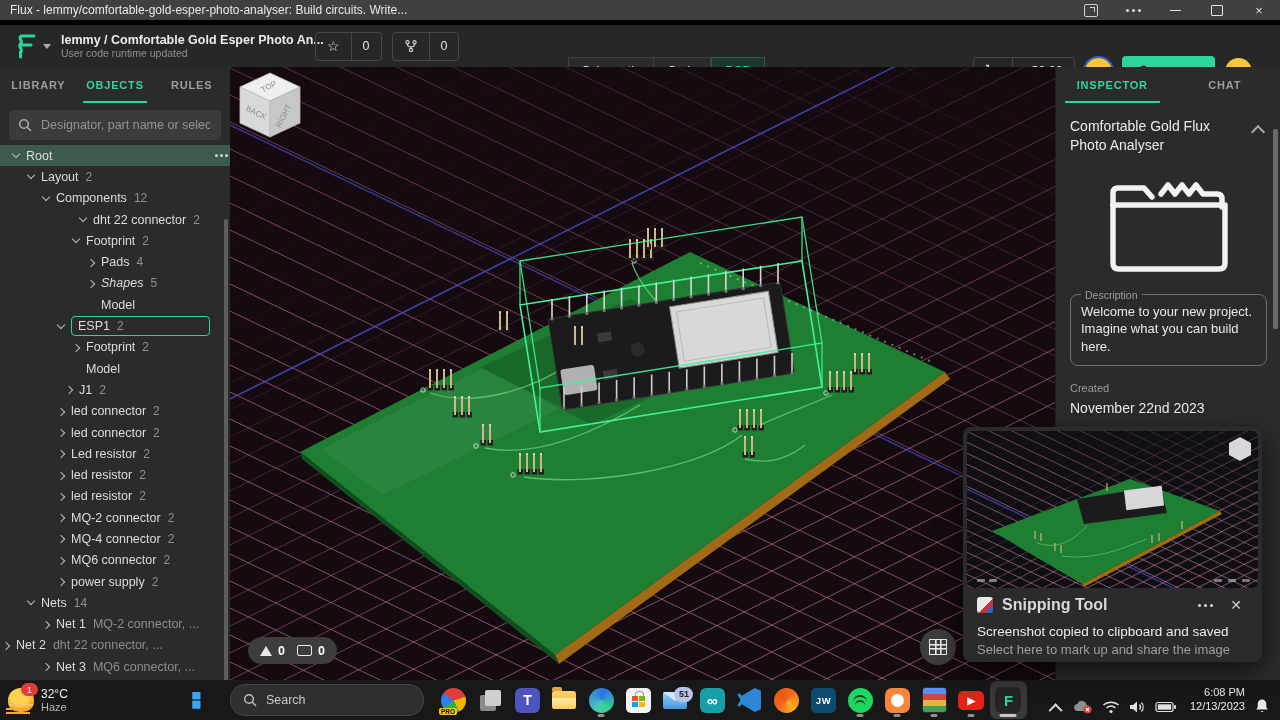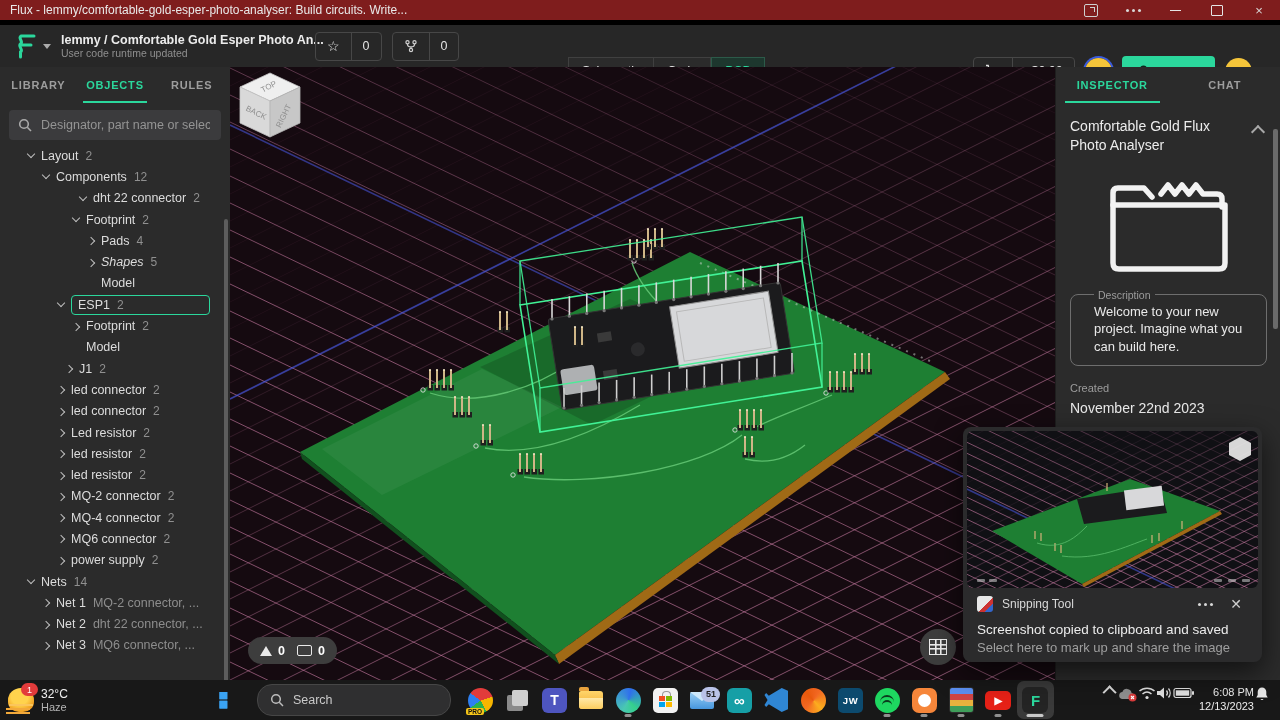--- a/index.html
+++ b/index.html
@@ -1,19 +1,19 @@
 <!DOCTYPE html>
 <html><head>
 <meta charset="utf-8">
 <style>
   html,body{margin:0;padding:0;background:#000;}
   body{width:1280px;height:720px;overflow:hidden;font-family:"Liberation Sans",sans-serif;position:relative;-webkit-font-smoothing:antialiased;}
   .abs{position:absolute;}
   
-  #titlebar{position:absolute;left:0;top:0;width:1280px;height:20px;background:#7f1d1d;display:flex;align-items:center;color:#e9e9e9;}
+  #titlebar{position:absolute;left:0;top:0;width:1280px;height:20px;background:#404040;display:flex;align-items:center;color:#e9e9e9;}
   #titlebar .ttl{font-size:12px;padding-left:10px;white-space:nowrap;}
   #titlebar .ctrls{margin-left:auto;display:flex;align-items:center;height:100%;}
   .tb-ctl{width:42px;height:100%;display:flex;align-items:center;justify-content:center;color:#d8d8d8;font-size:13px;}
   .ic-tabprev{width:12px;height:11px;border:1px solid #cfcfcf;border-radius:2px;position:relative;}
   .ic-tabprev::after{content:"";position:absolute;right:2px;top:2px;width:4px;height:4px;border-top:1px solid #cfcfcf;border-right:1px solid #cfcfcf;}
   .dots3{width:3px;height:3px;border-radius:50%;background:#d8d8d8;box-shadow:6px 0 #d8d8d8,-6px 0 #d8d8d8;}
   .ic-min{width:11px;border-top:1px solid #e5e5e5;}
   .ic-max{width:10px;height:9px;border:1px solid #e5e5e5;border-radius:1px;}
   
   #appbar{position:absolute;left:0;top:25px;width:1280px;height:42px;background:#272727;border-bottom:1px solid #1b1b1b;display:flex;align-items:center;}
@@ -64,34 +64,34 @@
   .badge-item{display:flex;align-items:center;gap:6px;}
   .cmt-ic{width:13px;height:9px;border:1.6px solid #e9e9e9;border-radius:2px;display:inline-block;}
   #grid-btn{position:absolute;left:690px;top:562px;width:36px;height:36px;border-radius:50%;background:#3d3d3d;border:none;display:flex;align-items:center;justify-content:center;}
   .grid-glyph{width:16px;height:14px;border:1.6px solid #ececec;background-image:linear-gradient(#ececec,#ececec),linear-gradient(#ececec,#ececec),linear-gradient(#ececec,#ececec),linear-gradient(#ececec,#ececec);background-repeat:no-repeat;background-size:1.6px 100%,1.6px 100%,100% 1.6px,100% 1.6px;background-position:33% 0,66% 0,0 33%,0 66%;}
   
   #right-panel{position:absolute;left:1055px;top:67px;width:225px;height:613px;background:#2b2b2b;border-left:1px solid #1e1e1e;}
   #rp-body{padding:14px 14px 0;position:relative;}
   #rp-title{font-size:14px;color:#ececec;line-height:1.35;width:170px;}
   .caret-up{position:absolute;right:18px;top:24px;width:8px;height:8px;border-left:2px solid #a9a9a9;border-top:2px solid #a9a9a9;transform:rotate(45deg);}
   #folder-wrap{display:flex;justify-content:center;margin:20px 0 10px;}
-  fieldset.desc{border:1px solid #6e6e6e;border-radius:8px;margin:8px 0 0;padding:2px 23px 10px;}
+  fieldset.desc{border:1px solid #6e6e6e;border-radius:8px;margin:8px 0 0;padding:2px 10px 10px;}
   fieldset.desc legend{font-size:10.5px;color:#9c9c9c;padding:0 4px;}
   .desc-text{font-size:13px;color:#e9e9e9;line-height:1.35;}
   .created-lbl{margin-top:16px;font-size:11px;color:#9c9c9c;}
   .created-val{margin-top:6px;font-size:14px;color:#e9e9e9;}
   
   #snip-card{position:absolute;left:963px;top:427px;width:299px;height:235px;background:#2b2b2c;border-radius:8px;box-shadow:0 10px 28px rgba(0,0,0,.6);z-index:50;}
   #snip-thumb{position:absolute;left:4px;top:4px;width:291px;height:157px;border-radius:6px;overflow:hidden;background:#101014;}
   #thumb-cube{position:absolute;right:7px;top:6px;width:22px;height:24px;background:#e8e8e8;opacity:.92;clip-path:polygon(50% 0,100% 25%,100% 75%,50% 100%,0 75%,0 25%);}
   .thumb-dash{position:absolute;bottom:6px;height:3px;background:#cfcfcf;opacity:.55;border-radius:1px;}
   #snip-body{position:absolute;left:0;top:161px;width:100%;}
   #snip-head{display:flex;align-items:center;gap:9px;padding:8px 14px 0;}
   #snip-appicon{width:16px;height:16px;border-radius:3px;background:linear-gradient(135deg,#e8e8e8 55%,#c33 55% 75%,#36c 75%);}
-  #snip-head .nm{font-size:12px;color:#d9d9d9;flex:1;}
+  #snip-head .nm{font-size:16px;color:#d9d9d9;flex:1;font-weight:bold;}
   #snip-close{color:#cfcfcf;font-size:14px;}
   .snip-l1{padding:10px 14px 0;font-size:13.5px;color:#ececec;}
   .snip-l2{padding:3px 14px 0;font-size:13px;color:#9f9f9f;}
   
   #taskbar{position:absolute;left:0;top:680px;width:1280px;height:40px;background:#181818;display:flex;align-items:center;}
   #weather{display:flex;align-items:center;gap:7px;padding-left:8px;width:150px;}
   #weather-icon{width:26px;height:24px;position:relative;background:radial-gradient(circle at 45% 35%,#ffd34d 0 40%,#f09d1f 75%,#e2821a);border-radius:50% 50% 42% 42%;}
   #weather-icon::after{content:"";position:absolute;left:-2px;bottom:2px;width:24px;height:2px;background:#f2a93b;box-shadow:0 4px #f2a93b,3px -4px #fbc65c;}
   #weather-badge{position:absolute;right:-4px;top:-5px;min-width:13px;height:13px;border-radius:7px;background:#e23b3b;color:#fff;font-size:9px;display:flex;align-items:center;justify-content:center;padding:0 2px;}
   #weather .w1{font-size:12px;color:#f0f0f0;}
@@ -128,21 +128,21 @@
   .ic-grafana{width:25px;height:25px;border-radius:50%;background:conic-gradient(from 30deg,#f26722,#fcae1e 30%,#f26722 55%,#e8590c 80%,#f26722);}
   .ic-jw-library{width:25px;height:25px;border-radius:5px;background:#0c4a6e;color:#fff;font-size:9.5px;display:flex;align-items:center;justify-content:center;letter-spacing:.5px;}
   .ic-spotify{width:25px;height:25px;border-radius:50%;background:#1ed760;position:relative;}
   .ic-spotify::before{content:"";position:absolute;left:5px;top:7px;width:14px;height:12px;border-top:2px solid #0b3a1d;border-radius:50%;}
   .ic-spotify::after{content:"";position:absolute;left:7px;top:12px;width:10px;height:8px;border-top:2px solid #0b3a1d;border-radius:50%;}
   .ic-postman{width:25px;height:25px;border-radius:7px;background:#f6863a;position:relative;}
   .ic-postman::before{content:"";position:absolute;left:6px;top:6px;width:13px;height:13px;border-radius:50%;background:#fff;}
   .ic-winrar{width:23px;height:24px;border-radius:3px;background:linear-gradient(180deg,#5b8ff0 0 25%,#d04545 25% 50%,#e8b23e 50% 75%,#3f9e5a 75% 100%);border:1px solid #2c2c2c;}
   .ic-youtube{width:26px;height:19px;border-radius:5px;background:#e62117;color:#fff;font-size:10px;display:flex;align-items:center;justify-content:center;}
   .ic-flux{width:26px;height:26px;border-radius:6px;background:#242424;color:#2bd79c;font-size:15px;display:flex;align-items:center;justify-content:center;}
-  #tray{display:flex;align-items:flex-start;padding-right:10px;}
+  #tray{display:flex;align-items:flex-end;gap:9px;padding-right:10px;}
   .caret-up-sm{width:8px;height:8px;border-left:2px solid #d8d8d8;border-top:2px solid #d8d8d8;transform:rotate(45deg) translateY(2px);}
   #clock{text-align:right;font-size:11px;color:#ededed;line-height:1.25;margin-left:4px;}
 </style>
 </head>
 <body>
 
 <div id="titlebar">
   <span class="ttl">Flux - lemmy/comfortable-gold-esper-photo-analyser: Build circuits. Write...</span>
   <div class="ctrls">
     <span class="tb-ctl">
@@ -225,20 +225,25 @@
     <span class="panel-tab">RULES</span>
   </div>
   <div class="searchbox">
     <svg width="14" height="14" viewBox="0 0 14 14">
       <circle cx="6" cy="6" r="4.3" stroke="#aaa" fill="none" stroke-width="1.6"></circle>
       <line x1="9.3" y1="9.3" x2="13" y2="13" stroke="#aaa" stroke-width="1.6"></line>
     </svg>
     <input placeholder="Designator, part name or selector" style="">
   </div>
   <div id="tree">
+      <div class="tree-row selected" style="padding-left: 10px;">
+        <span class="chev d"></span>
+        <span>Root</span>
+        <span class="row-menu"></span>
+      </div>
       <div class="tree-row" style="padding-left: 25px;">
         <span class="chev d"></span>
         <span>Layout</span>
         <span class="t-count">2</span>
       </div>
       <div class="tree-row" style="padding-left: 40px;">
         <span class="chev d"></span>
         <span>Components</span>
         <span class="t-count">12</span>
       </div>
@@ -335,21 +340,21 @@
       <div class="tree-row" style="padding-left: 25px;">
         <span class="chev d"></span>
         <span>Nets</span>
         <span class="t-count">14</span>
       </div>
       <div class="tree-row" style="padding-left: 40px;">
         <span class="chev r"></span>
         <span>Net 1</span>
         <span class="t-detail">MQ-2 connector, ...</span>
       </div>
-      <div class="tree-row" style="padding-left: 40px;">
+      <div class="tree-row" style="">
         <span class="chev r"></span>
         <span>Net 2</span>
         <span class="t-detail">dht 22 connector, ...</span>
       </div>
       <div class="tree-row" style="padding-left: 40px;">
         <span class="chev r"></span>
         <span>Net 3</span>
         <span class="t-detail">MQ6 connector, ...</span>
       </div>
     </div>

